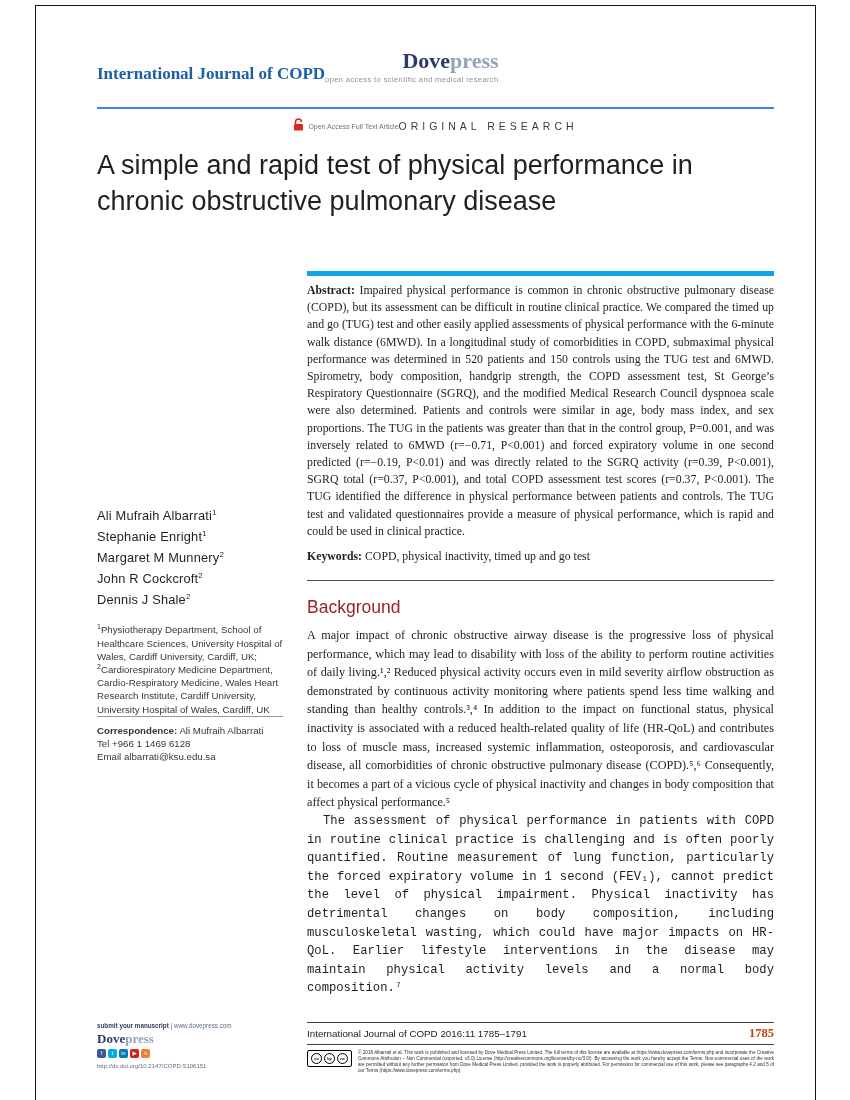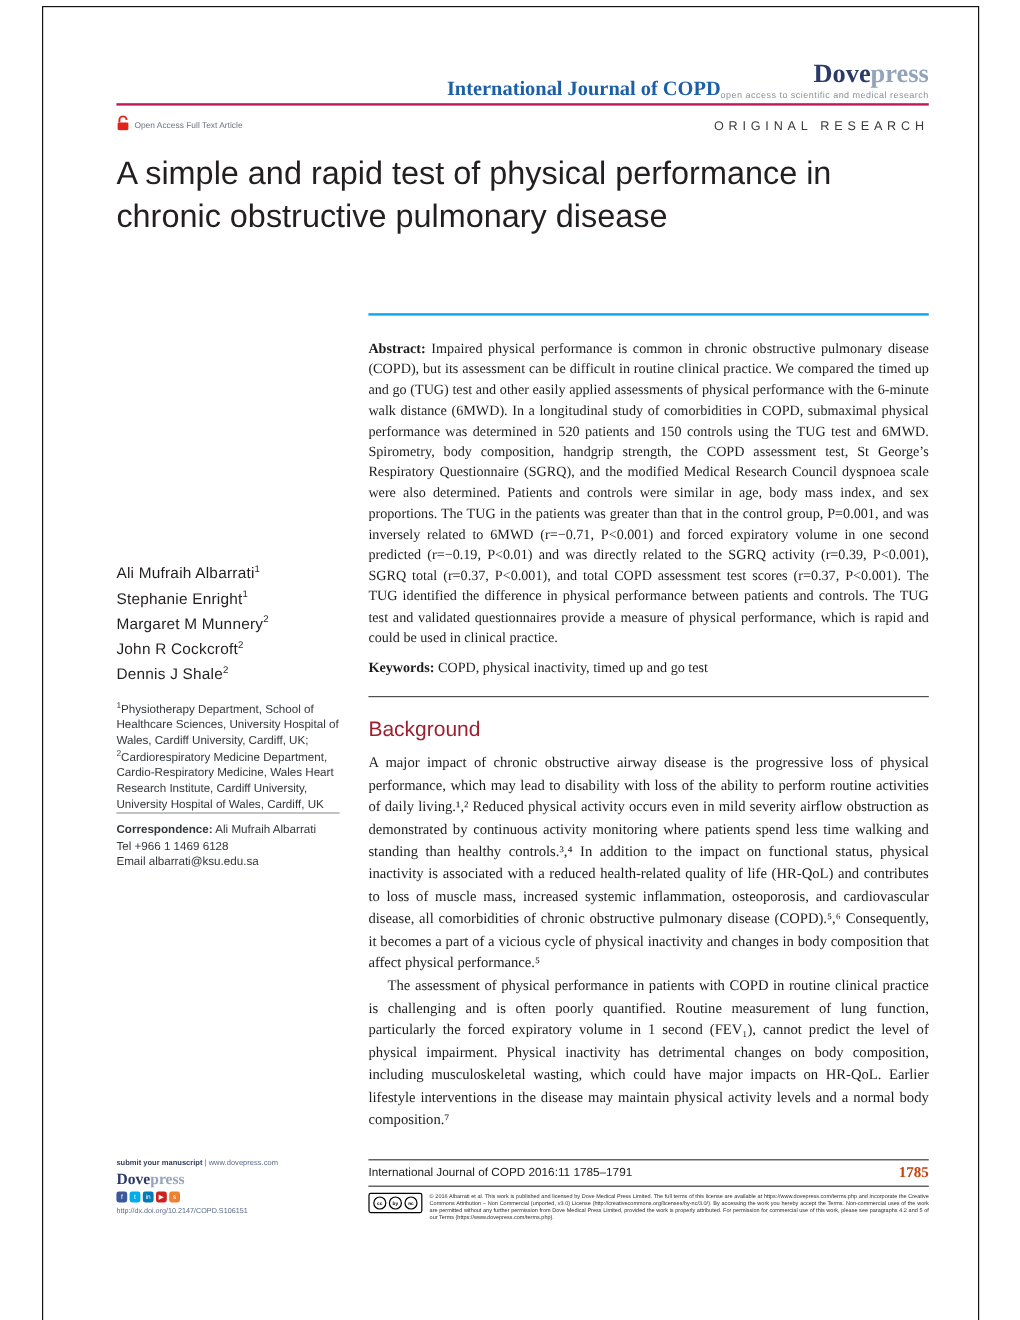--- a/index.html
+++ b/index.html
@@ -2,57 +2,57 @@
 <html><head>
 <meta charset="utf-8">
 <style>
   html,body{margin:0;padding:0;}
   body{width:850px;height:1100px;background:#ffffff;overflow:hidden;position:relative;
        font-family:"Liberation Serif", serif;color:#1d1d1f;}
   .frame{position:absolute;top:5px;left:35px;right:34px;height:1200px;border:1.5px solid #141414;pointer-events:none;}
   .page{position:absolute;inset:0;padding:50px 76px 0 97px;box-sizing:border-box;}
 
   
-  .masthead{display:flex;justify-content:flex-end;align-items:flex-end;padding-bottom:2px;border-bottom:2px solid #be185d;}
+  .masthead{display:flex;justify-content:flex-start;align-items:flex-end;padding-bottom:23px;border-bottom:2px solid #3b82f6;}
   .journal-name{font-family:"Liberation Serif", serif;font-weight:bold;font-size:17px;color:#1c5fa8;}
   .dove-block{text-align:right;}
   .dove-logo{font-family:"Liberation Serif", serif;font-size:22px;font-weight:bold;line-height:1;}
   .dove-logo .dove{color:#2b3a67;}
   .dove-logo .press{color:#93a4ba;}
   .tagline{font-family:"Liberation Sans", sans-serif;font-size:7.5px;color:#8a909a;letter-spacing:.4px;margin-top:3px;}
 
   
-  .meta-row{display:flex;justify-content:space-between;align-items:center;margin-top:10px;height:14px;}
+  .meta-row{display:flex;justify-content:center;align-items:center;margin-top:10px;height:14px;}
   .oa{display:flex;align-items:center;gap:4px;}
   .oa-text{font-family:"Liberation Sans", sans-serif;font-size:7px;color:#6b7280;}
   .article-type{font-family:"Liberation Sans", sans-serif;font-size:10.5px;letter-spacing:4px;color:#3a3a3a;}
 
   
   .title{font-family:"Liberation Sans", sans-serif;font-weight:normal;font-size:27px;line-height:36px;
          color:#231f20;margin:14px 0 0 0;max-width:685px;}
 
   
   .columns{display:flex;margin-top:52px;align-items:center;}
   .left{flex:0 0 186px;width:186px;display:flex;flex-direction:column;font-family:"Liberation Sans", sans-serif;}
   .authors{font-size:12.8px;line-height:21px;color:#231f20;letter-spacing:.2px;}
   .author sup{font-size:8px;line-height:0;}
   .affiliations{margin-top:13px;font-size:9.7px;line-height:13.2px;color:#33373c;}
   .affiliations sup{font-size:7px;line-height:0;}
   .spacer{flex:1;}
   .correspondence{font-size:9.7px;line-height:13.2px;color:#33373c;border-top:1px solid #9a9a9a;padding-top:7px;}
   .correspondence .b{font-weight:bold;}
 
-  .right{flex:1;margin-left:24px;border-top:2px solid #0ea5e9;padding-top:19px;margin-top:11px;}
+  .right{flex:1;margin-left:24px;border-top:5px solid #0ea5e9;padding-top:6px;}
   .abstract-block{border-bottom:1px solid #4f4f4f;padding-bottom:15px;}
   .abstract{font-size:11.8px;line-height:17.2px;text-align:justify;margin:0;}
   .abstract .b,.keywords .b{font-weight:bold;}
   .keywords{font-size:11.8px;line-height:17px;margin:8px 0 0 0;}
   .section-heading{font-family:"Liberation Sans", sans-serif;font-size:17.5px;font-weight:normal;color:#9c2030;margin:16px 0 8px 0;}
   .body-para{font-size:12.2px;line-height:18.6px;text-align:justify;margin:0;}
-  .body-para.indent{text-indent:16px;}
+  .body-para.indent{text-indent:16px;font-family:Liberation Mono, monospace;}
 
   
   .page-footer{display:flex;margin-top:24px;align-items:flex-start;}
   .footer-left{flex:0 0 186px;width:186px;font-family:"Liberation Sans", sans-serif;}
   .submit-line{font-size:6.3px;color:#5b6b84;}
   .submit-line .b{font-weight:bold;color:#33415c;}
   .dove-logo.small{font-size:13px;margin-top:3px;}
   .social-row{display:flex;gap:2px;margin-top:4px;}
   .social{width:9px;height:9px;border-radius:2px;color:#fff;font-size:5.5px;display:flex;align-items:center;justify-content:center;font-family:"Liberation Sans", sans-serif;}
   .s-fb{background:#3b5998;} .s-tw{background:#00aced;} .s-li{background:#007bb6;} .s-yt{background:#cd201f;} .s-rss{background:#ee802f;}

